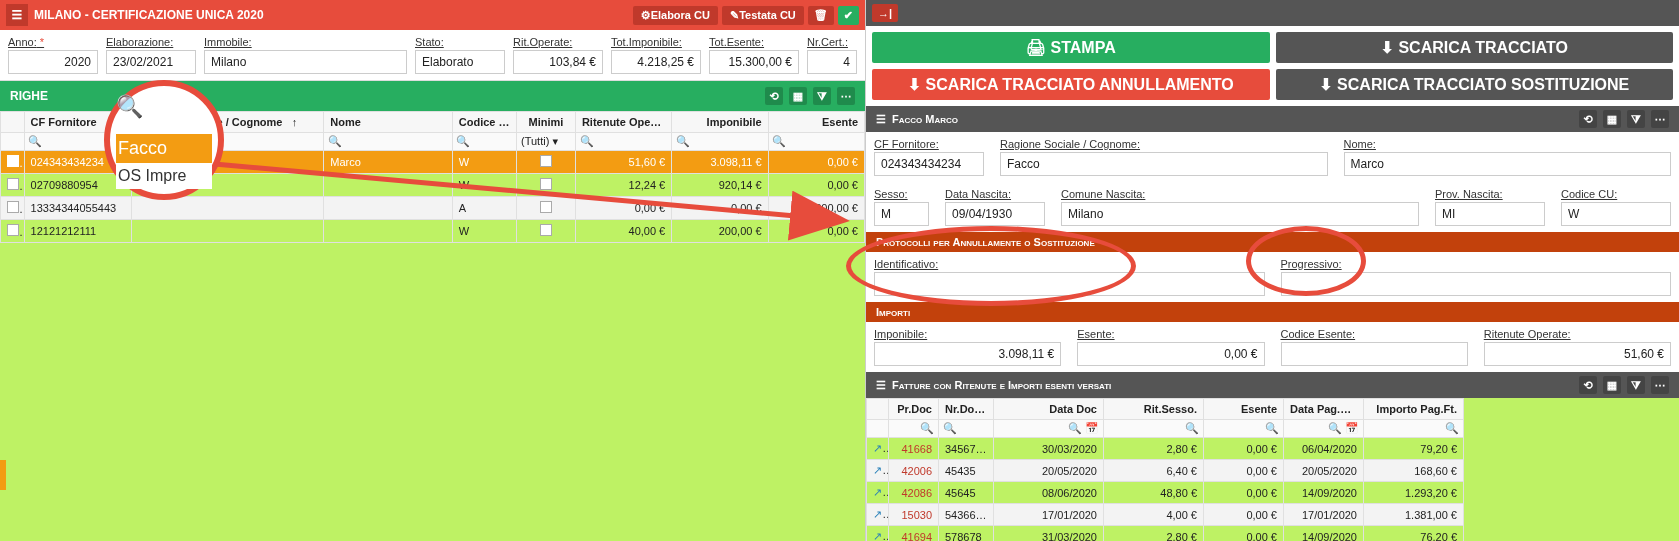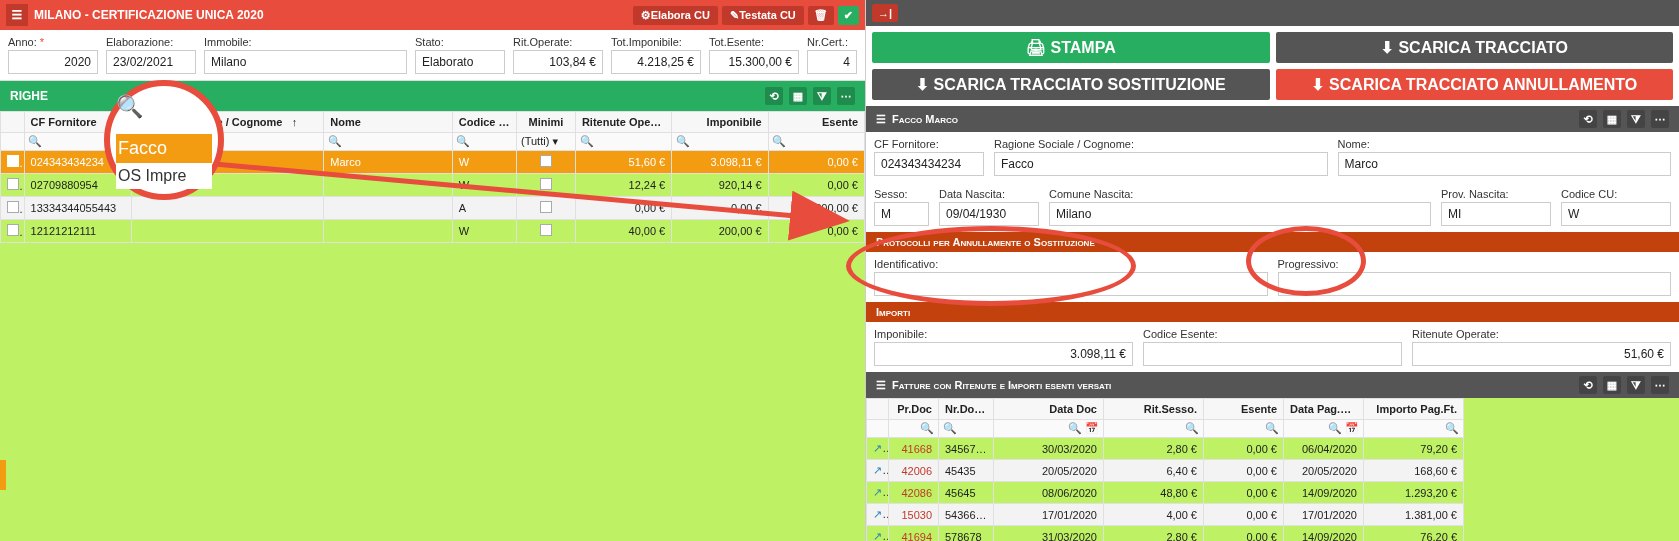--- a/index.html
+++ b/index.html
@@ -27,21 +27,21 @@
 .bar.red { background: var(--red);}
 .bar.gray { background: #555;}
 .btn { display:inline-flex; align-items:center; justify-content:center; padding:3px 8px; margin-left:4px; border-radius:2px; cursor:pointer; font-size:11px; color:#fff; }
 .btn.red { background: var(--red-dark);}
 .btn.green { background: var(--green);}
 .btn.icon { padding:3px 6px;}
 .icon-sq { width:22px; height:22px; display:inline-flex; align-items:center; justify-content:center; background:var(--red-dark); color:#fff; margin-right:6px;}
 
 .fields { display:flex; gap:8px; padding:6px 8px; background:#fff; border-bottom:1px solid #ddd; flex-wrap:nowrap;}
 .field { display:flex; flex-direction:column; }
-.field label { font-size:11px; color:#333; margin-bottom:2px; white-space:nowrap;}
+.field label { font-size:11px; color:#333; margin-bottom:2px; white-space:nowrap;text-decoration:underline;}
 .field label.req::after { content:" *"; color:var(--red);}
 .field .val { border:1px solid #ccc; padding:4px 6px; font-size:12px; height:24px; line-height:14px; text-align:right; background:#fff;}
 .field .val.l { text-align:left;}
 
 .section-head { background: var(--green); color:#fff; padding:6px 10px; font-weight:bold; display:flex; align-items:center;}
 .section-head .sp { flex:1;}
 .mini-icons { display:flex; gap:6px;}
 .mini-icons span { width:18px; height:18px; display:inline-flex; align-items:center; justify-content:center; background:rgba(0,0,0,0.2); border-radius:2px; font-size:11px;}
 
 .grid { flex:1; overflow:auto; background:#bef264;}
@@ -58,21 +58,21 @@
 .chk.sel { background:#fff; border-color:#fff;}
 
 .btn-row { display:flex; gap:6px; padding:6px;}
 .big-btn { flex:1; text-align:center; padding:6px; color:#fff; font-size:16px; font-weight:bold; border-radius:2px; cursor:pointer;}
 .big-btn.green { background: var(--green);}
 .big-btn.gray { background:#555;}
 .big-btn.red { background: var(--red);}
 .sub-head { background:#555; color:#fff; padding:4px 10px; font-size:11px; font-weight:bold; font-variant:small-caps; display:flex; align-items:center;}
 .sub-head .sp{flex:1;}
 .sub-head.light { background:#c2410c;}
-.panel-fields { display:flex; gap:10px; padding:6px 8px; flex-wrap:nowrap;}
+.panel-fields { display:flex; gap:16px; padding:6px 8px; flex-wrap:nowrap;}
 
 .lens { position:absolute; border:6px solid var(--red); border-radius:50%; background:rgba(255,255,255,0.0); pointer-events:none; z-index:50;}
 .lens.main { left:104px; top:80px; width:120px; height:120px; background:#fff;}
 .lens-content { position:absolute; left:116px; top:94px; width:96px; z-index:51; font-size:16px; pointer-events:none;}
 .lens-content .srch { color:#aaa; font-size:22px; margin-bottom:14px;}
 .lens-content .facco { background:var(--orange); color:#fff; padding:4px 2px; font-size:18px;}
 .lens-content .os { padding:4px 2px; font-size:16px; color:#333; background:#fff;}
 .arrow-svg { position:absolute; left:150px; top:130px; width:720px; height:120px; z-index:49; pointer-events:none;}
 .ellipse { position:absolute; border:5px solid var(--red); border-radius:50%; pointer-events:none; z-index:48;}
 .link-ico { color: var(--blue); }
@@ -241,22 +241,22 @@
 
   <div class="right">
     <div class="bar gray">
       <span class="btn red icon" style="margin-left:0;margin-right:6px">→|</span>
     </div>
     <div class="btn-row">
       <div class="big-btn green">🖨 <span>STAMPA</span></div>
       <div class="big-btn gray">⬇ <span>SCARICA TRACCIATO</span></div>
     </div>
     <div class="btn-row" style="padding-top:0">
+      <div class="big-btn red">⬇ <span>SCARICA TRACCIATO ANNULLAMENTO</span></div>
       <div class="big-btn gray">⬇ <span>SCARICA TRACCIATO SOSTITUZIONE</span></div>
-      <div class="big-btn red">⬇ <span>SCARICA TRACCIATO ANNULLAMENTO</span></div>
     </div>
 
     <div class="sub-head">
       ☰ &nbsp;<span>Facco Marco</span>
       <span class="sp"></span>
       <div class="mini-icons">
         <span>⟲</span>
         <span>▦</span>
         <span>⧩</span>
         <span>⋯</span>
@@ -316,20 +316,24 @@
       <div class="ellipse" style="left:380px; top:-26px; width:120px; height:70px;"></div>
     </div>
 
     <div class="sub-head light">
         <span>Importi</span>
       </div>
     <div class="panel-fields">
       <div class="field" style="flex:1">
           <label>Imponibile:</label>
           <div class="val">3.098,11 €</div>
+        </div>
+      <div class="field" style="flex:1">
+          <label>Esente:</label>
+          <div class="val">0,00 €</div>
         </div>
       <div class="field" style="flex:1">
           <label>Codice Esente:</label>
           <div class="val l">&nbsp;</div>
         </div>
       <div class="field" style="flex:1">
           <label>Ritenute Operate:</label>
           <div class="val">51,60 €</div>
         </div>
     </div>

